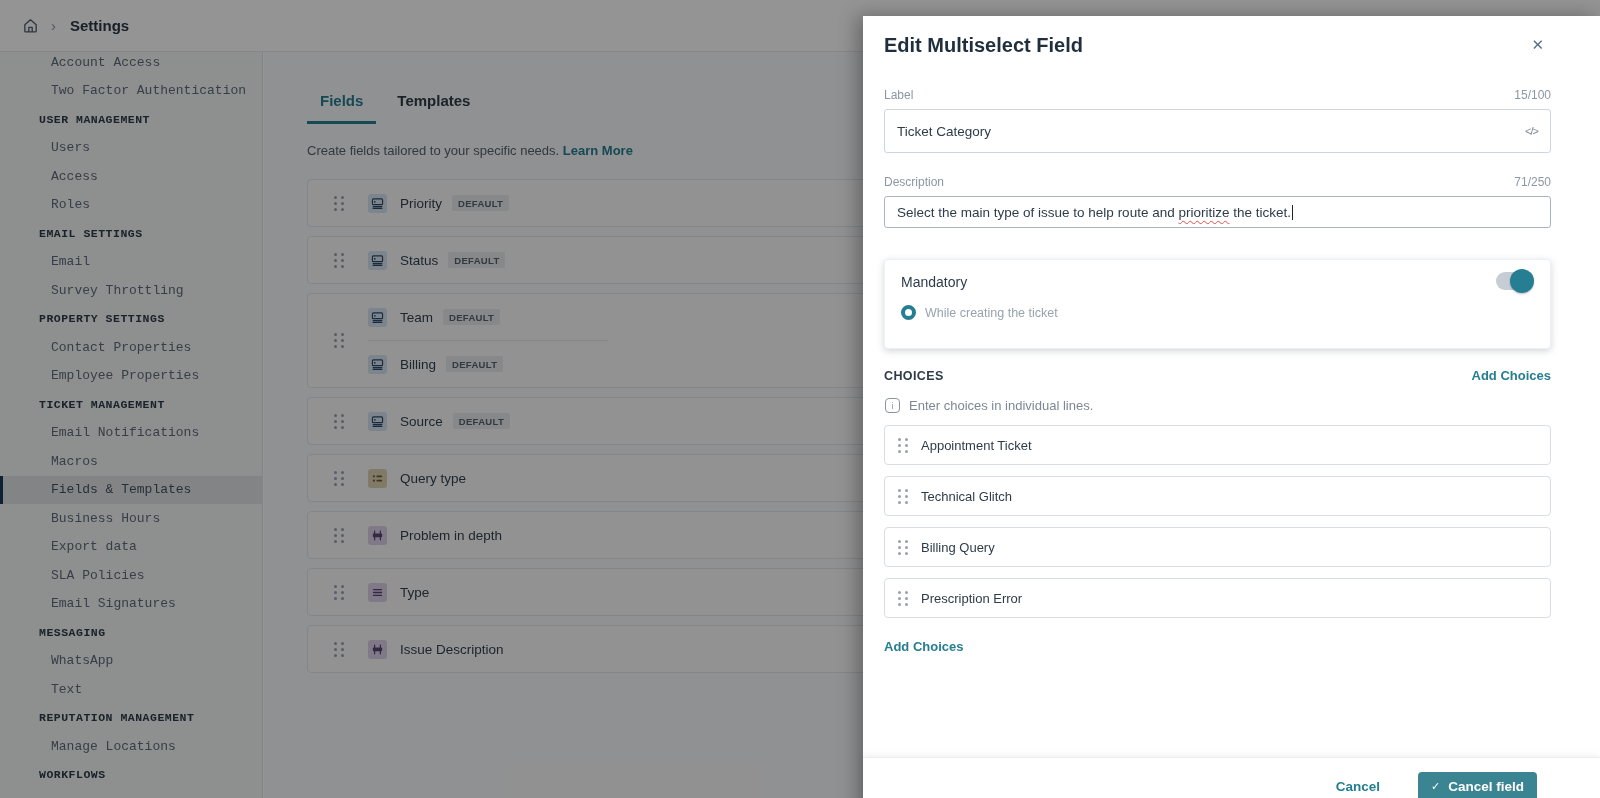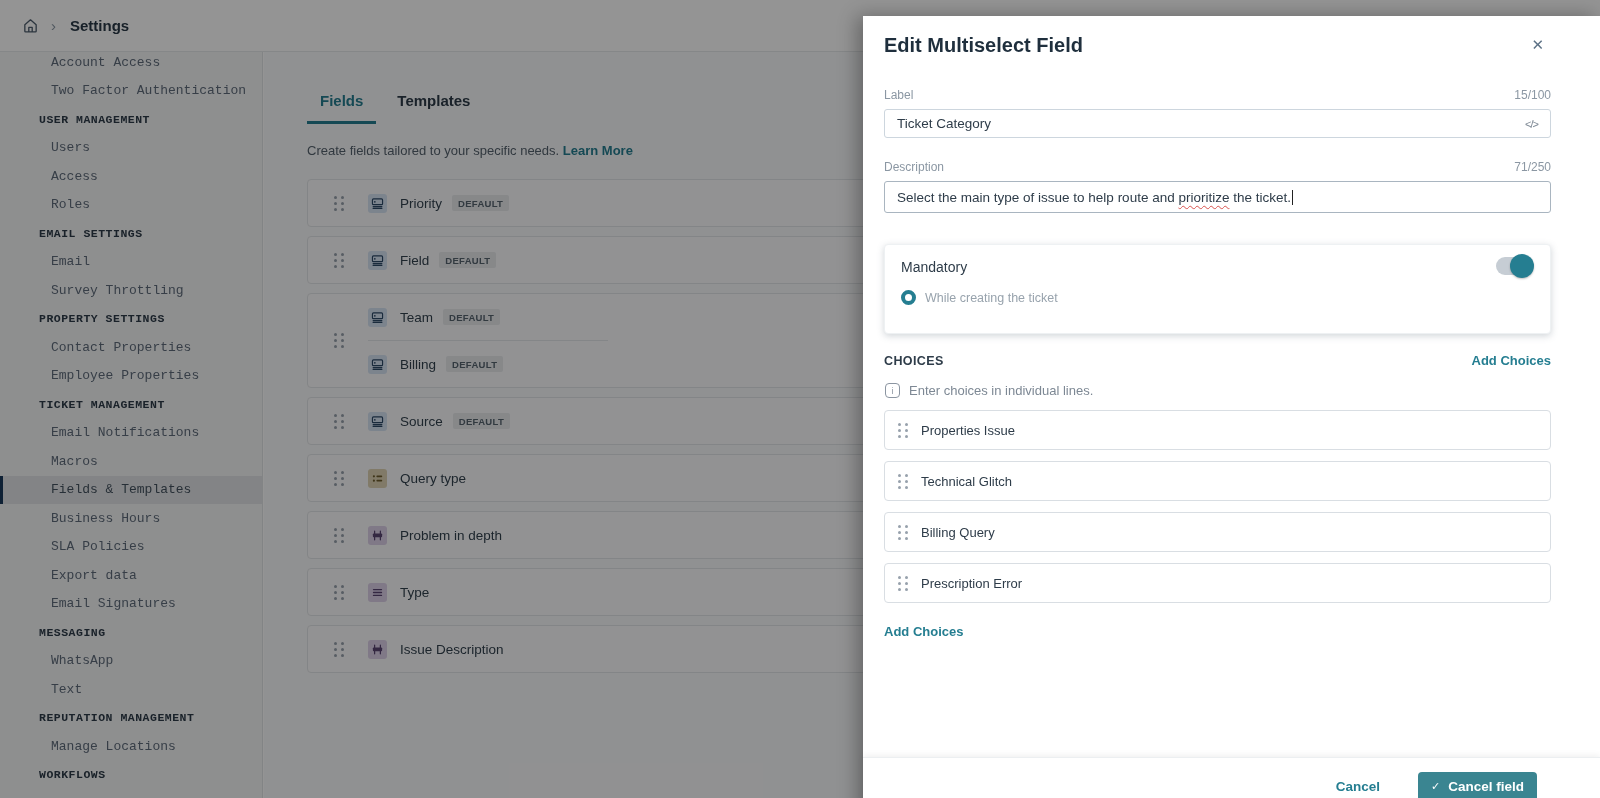--- a/index.html
+++ b/index.html
@@ -56,21 +56,21 @@
   .drawer { position:absolute; top:16px; right:0; width:737px; height:798px; background:#fff; z-index:10;
             box-shadow:-6px 0 18px rgba(0,0,0,.30);margin-left:20px; }
   .drawer-header { padding:18px 56px 0 21px; position:relative; }
   .drawer-title { font-size:20px; font-weight:700; color:#1f2f3d; }
   .close-btn { position:absolute; right:56px; top:21px; font-size:15px; color:#5d7286; cursor:pointer; line-height:1; }
 
   .frow { display:flex; justify-content:space-between; align-items:flex-end; margin:31px 49px 7px 21px; }
   .frow.desc { margin-top:22px; }
   .flabel { font-size:12px; color:#8b97a3; }
   .fcounter { font-size:12px; color:#8b97a3; }
-  .input-shell { margin:0 49px 0 21px; height:29px; border:1px solid #cdd6de; border-radius:3px; background:#fff;
+  .input-shell { margin:0 49px 0 21px; height:44px; border:1px solid #cdd6de; border-radius:3px; background:#fff;
                  display:flex; align-items:center; padding:0 12px; }
   .input-shell input { flex:1; border:none; outline:none; font-family:inherit; font-size:13.5px; color:#2e3c49; background:transparent; }
   .code-icon { font-size:11px; color:#7d8894; letter-spacing:-1px; cursor:pointer; }
   .textarea-shell { margin:0 49px 0 21px; height:32px; border:1px solid #a9b5c0; border-radius:3px; background:#fff;
                     display:flex; align-items:center; padding:0 12px; font-size:13.5px; color:#2e3c49; cursor:text; }
   .misspelled { text-decoration:underline wavy #d9534f 1px; text-underline-offset:3px; }
   .caret { display:inline-block; width:1px; height:15px; background:#222; margin-left:1px; vertical-align:-3px; }
 
   .mandatory-card { margin:31px 49px 0 21px; background:#fff; border:1px solid #eef1f3; border-radius:4px;
                     box-shadow:0 2px 7px rgba(90,105,120,.28); padding:14px 16px 18px 16px; position:relative; }
@@ -169,24 +169,24 @@
         <div class="side-item">
           <span>Macros</span>
         </div>
         <div class="side-item selected">
           <span>Fields &amp; Templates</span>
         </div>
         <div class="side-item">
           <span>Business Hours</span>
         </div>
         <div class="side-item">
+          <span>Export data</span>
+        </div>
+        <div class="side-item">
           <span>SLA Policies</span>
-        </div>
-        <div class="side-item">
-          <span>Export data</span>
         </div>
         <div class="side-item">
           <span>Email Signatures</span>
         </div>
         <div class="side-section">
           <span>MESSAGING</span>
         </div>
         <div class="side-item">
           <span>WhatsApp</span>
         </div>
@@ -247,21 +247,21 @@
           </div>
           <div class="field-rows">
             <div class="field-row">
               <span class="ficon blue">
                 <svg viewBox="0 0 18 18" fill="none">
                   <rect x="2" y="2.6" width="14" height="8" rx="1.4" stroke="currentColor" stroke-width="1.6"></rect>
                   <circle cx="5.3" cy="6.6" r="1.2" fill="currentColor"></circle>
                   <path d="M3 13.4h12M3 15.9h12" stroke="currentColor" stroke-width="1.7" stroke-linecap="round"></path>
                 </svg>
               </span>
-              <span class="field-label">Field</span>
+              <span class="field-label">Status</span>
               <span class="badge">DEFAULT</span>
             </div>
           </div>
         </div>
         <div class="field-card">
           <div class="dots">
             <i></i>
             <i></i>
             <i></i>
             <i></i>
@@ -454,21 +454,21 @@
     <div class="choice-list">
         <div class="choice-row">
           <div class="dots">
             <i></i>
             <i></i>
             <i></i>
             <i></i>
             <i></i>
             <i></i>
           </div>
-          <span class="choice-label">Properties Issue</span>
+          <span class="choice-label">Appointment Ticket</span>
         </div>
         <div class="choice-row">
           <div class="dots">
             <i></i>
             <i></i>
             <i></i>
             <i></i>
             <i></i>
             <i></i>
           </div>

